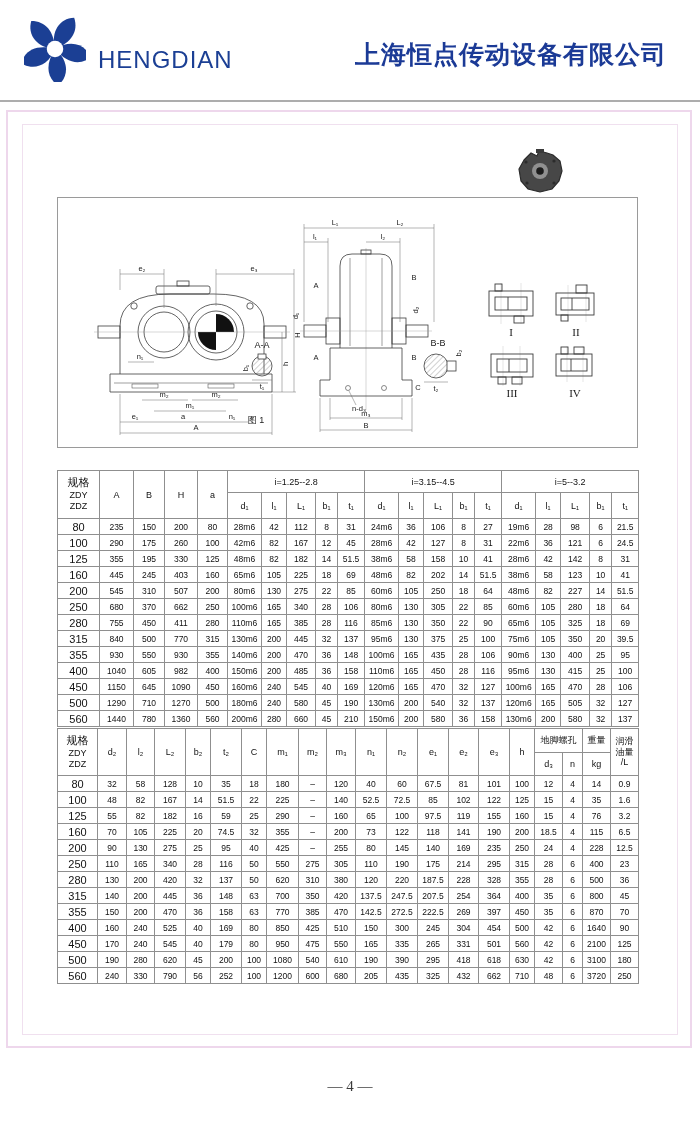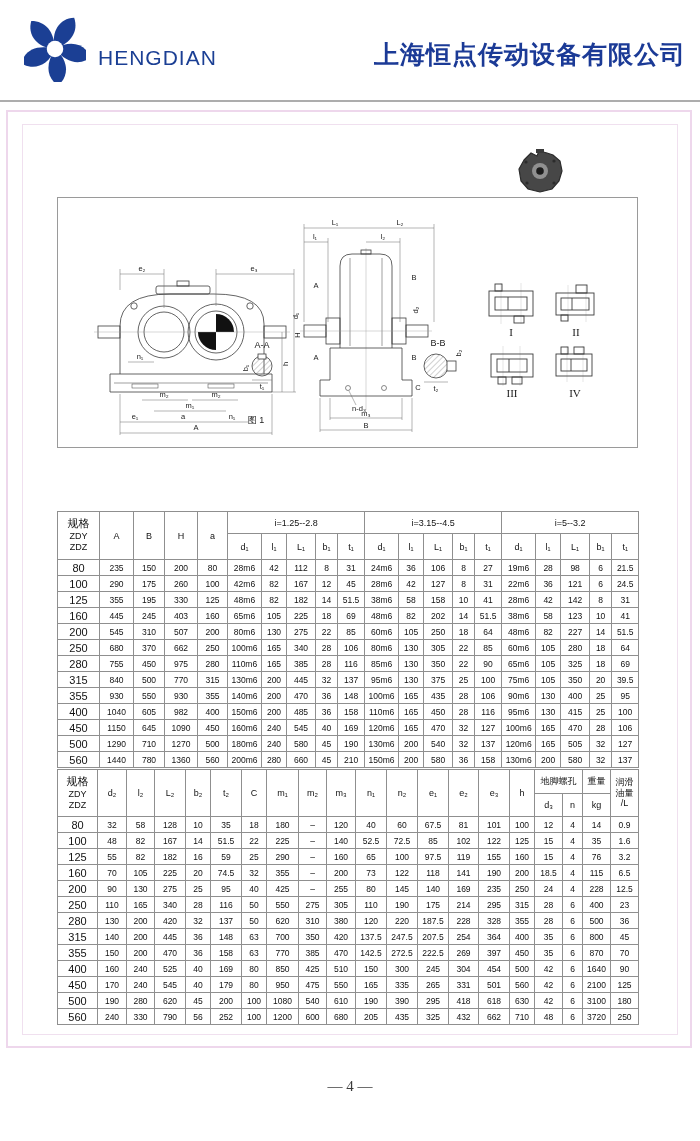--- a/index.html
+++ b/index.html
@@ -3,23 +3,23 @@
 <meta charset="utf-8">
 <style>
   html,body{margin:0;padding:0;background:#fff;}
   .page{position:relative;width:700px;height:1141px;background:#fff;overflow:hidden;
         font-family:"Liberation Sans","DejaVu Sans",sans-serif;color:#111;}
 
   
   .hdr{position:absolute;left:0;top:0;width:700px;height:100px;background:#fff;}
   .logo-wrap{position:absolute;left:24px;top:14px;width:240px;height:72px;}
   .logo-svg{position:absolute;left:0;top:2px;}
-  .brand{position:absolute;left:74px;top:32px;font-size:21px;letter-spacing:1px;
+  .brand{position:absolute;left:74px;top:32px;font-size:24px;letter-spacing:1px;
          color:#1b3f94;font-weight:500;}
-  .company{position:absolute;right:14px;top:38px;width:330px;text-align:right;
+  .company{position:absolute;right:24px;top:38px;width:330px;text-align:center;
            font-size:25px;font-weight:700;color:#1b3a96;
            font-family:"Liberation Serif","DejaVu Serif",serif;letter-spacing:1px;}
   .hdr-rule{position:absolute;left:0;top:100px;width:700px;height:2px;background:#adadad;}
 
   
   .frame-outer{position:absolute;left:6px;top:110px;width:686px;height:938px;
                border:2px solid #eed7ec;box-sizing:border-box;}
   .frame-inner{position:absolute;left:22px;top:124px;width:656px;height:911px;
                border:1px solid #f0e0ef;box-sizing:border-box;}
 
@@ -35,21 +35,21 @@
   
   .figbox{position:absolute;left:57px;top:197px;width:581px;height:251px;
           border:1px solid #9a9a9a;box-sizing:border-box;background:#fff;}
   .figbox svg{display:block;}
   .figbox text{font-family:"Liberation Sans","DejaVu Sans",sans-serif;font-size:7.5px;fill:#1a1a1a;}
   .figbox text.roman{font-family:"Liberation Serif","DejaVu Serif",serif;font-size:11px;}
   .figbox text.cap{font-size:9px;}
 
   
   table.dim{position:absolute;left:57px;border-collapse:collapse;table-layout:fixed;
-            background:#fff;margin-top:41px;}
+            background:#fff;}
   table.dim th,table.dim td{border:1px solid #8f8f8f;text-align:center;vertical-align:middle;
             padding:0;overflow:hidden;white-space:nowrap;}
   table.dim th{font-weight:normal;font-size:9px;color:#111;}
   table.dim td{font-size:8.5px;height:15px;color:#111;}
   table.dim tbody td:first-child{font-size:11px;}
   .t1{top:470px;width:581px;}
   .t2{top:728px;width:581px;}
   th.spec-h{font-size:10.5px;line-height:1.25;}
   th.spec-h .big{font-size:11px;}
   .r1{height:22px;}
@@ -461,21 +461,21 @@
           <td>60m6</td>
           <td>105</td>
           <td>280</td>
           <td>18</td>
           <td>64</td>
         </tr>
         <tr>
           <td>280</td>
           <td>755</td>
           <td>450</td>
-          <td>975</td>
+          <td>411</td>
           <td>280</td>
           <td>110m6</td>
           <td>165</td>
           <td>385</td>
           <td>28</td>
           <td>116</td>
           <td>85m6</td>
           <td>130</td>
           <td>350</td>
           <td>22</td>

